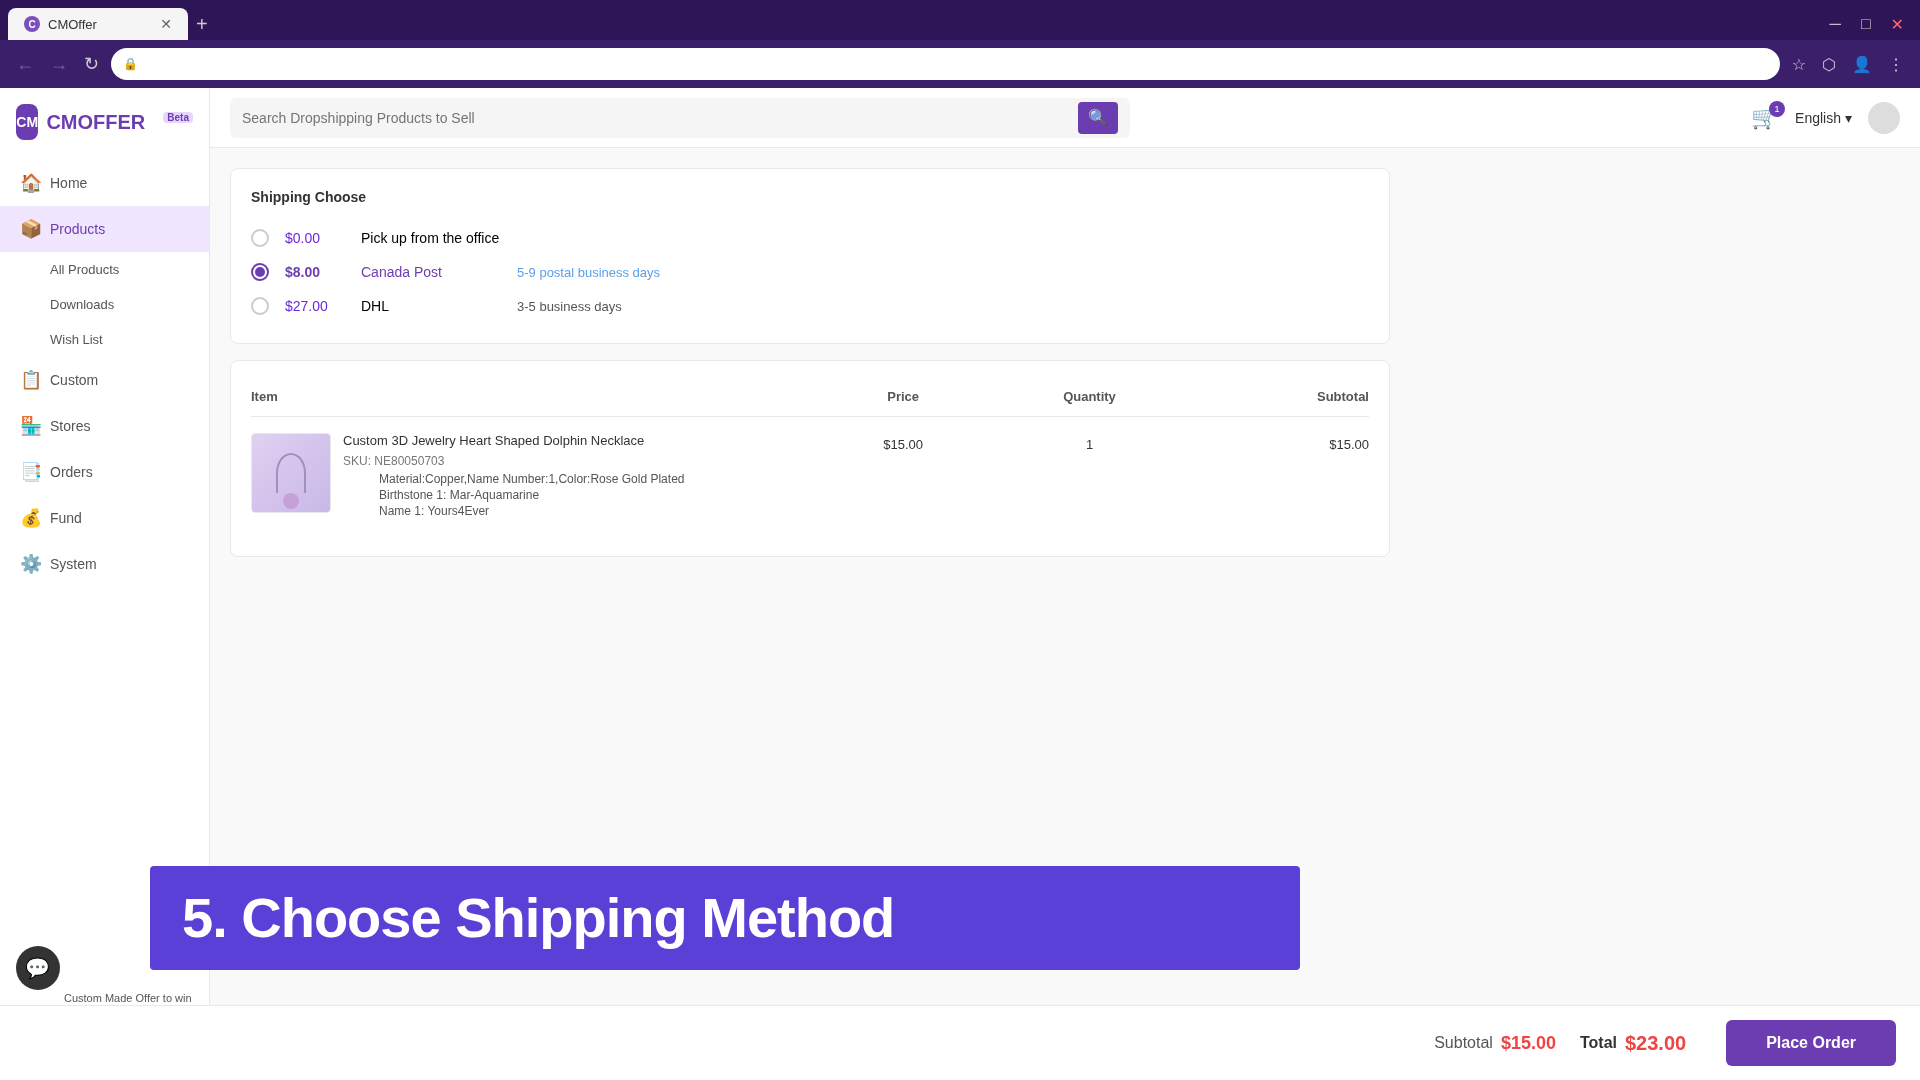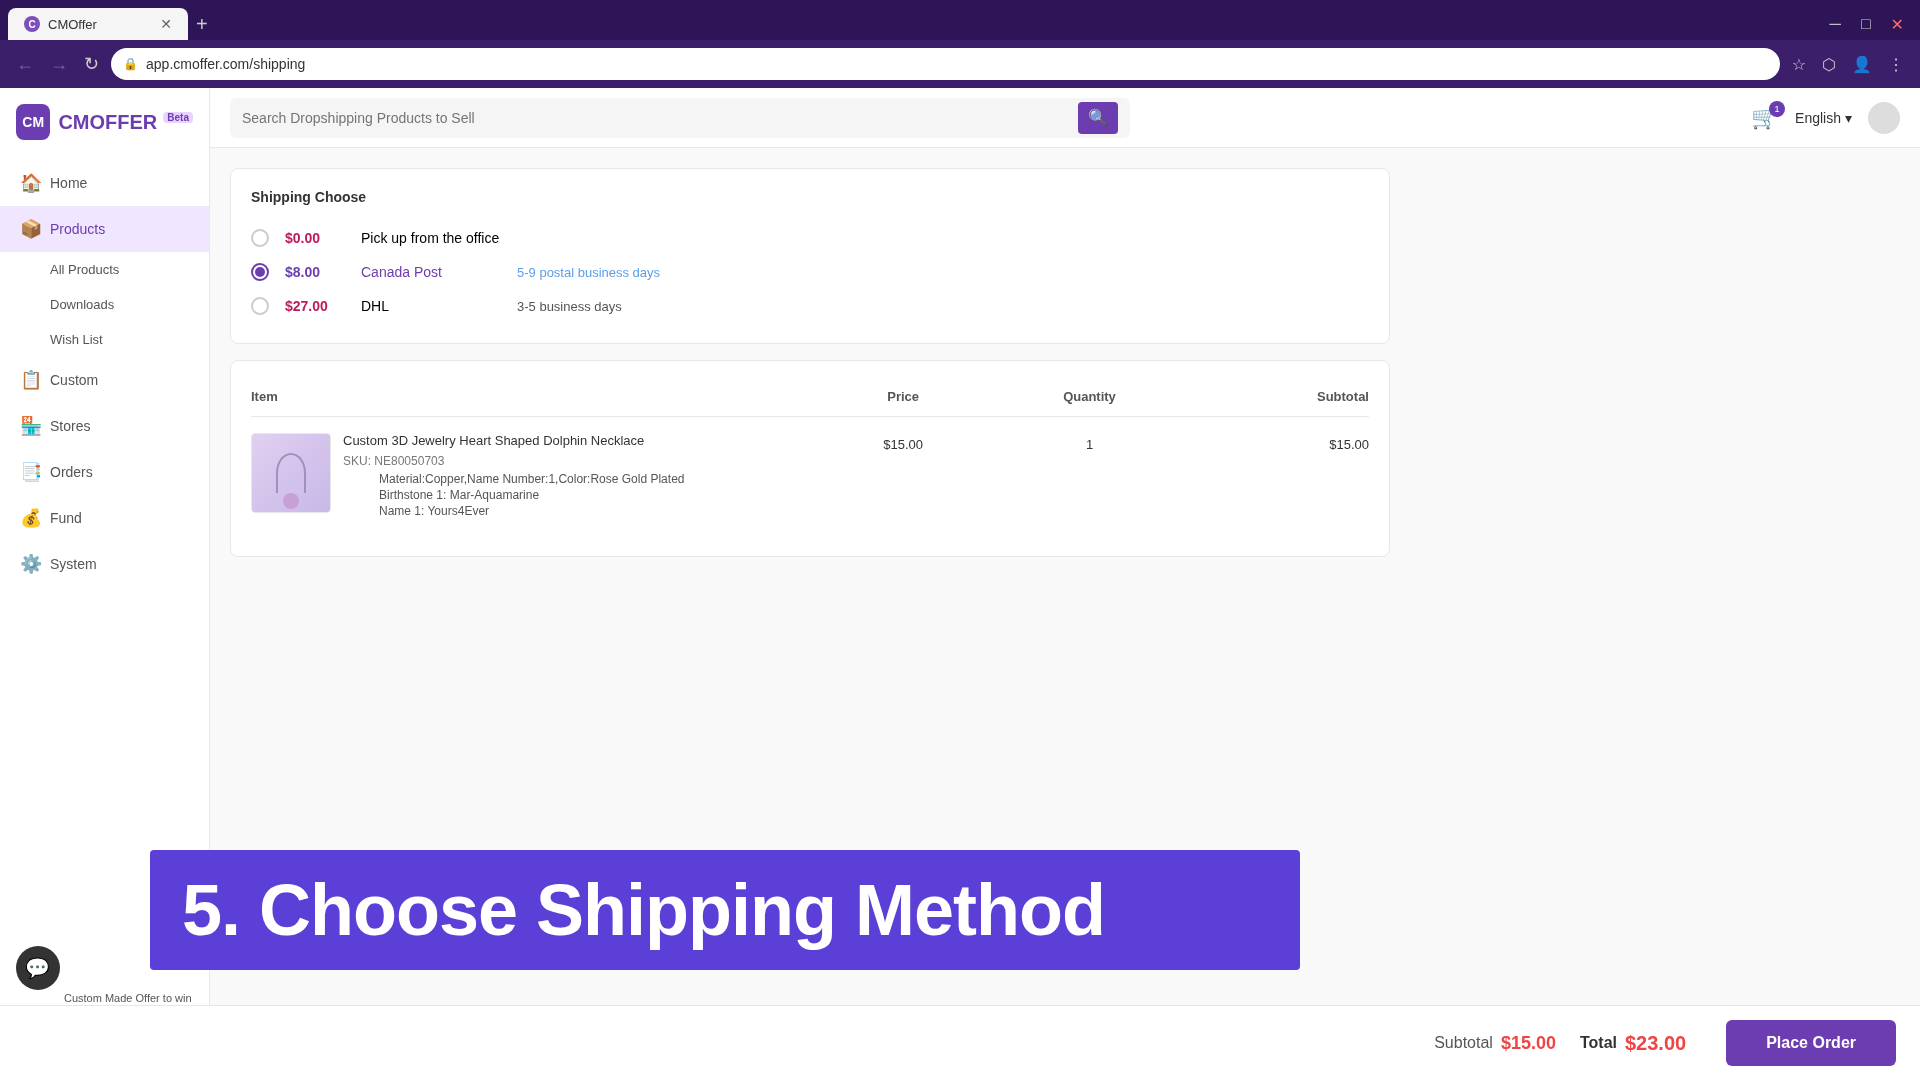--- a/index.html
+++ b/index.html
@@ -26,21 +26,21 @@
     .nav-action-btn { background: none; border: none; color: #ccc; font-size: 16px; cursor: pointer; padding: 4px; }
 
     
     .app-container { display: flex; width: 100%; height: calc(1080px - 88px); }
 
     
     .sidebar { width: 210px; background: white; border-right: 1px solid #e8e8e8; display: flex; flex-direction: column; padding: 16px 0; flex-shrink: 0; }
     .sidebar-logo { display: flex; align-items: center; gap: 8px; padding: 0 16px 20px; }
     .logo-icon { width: 36px; height: 36px; background: #6c3db0; border-radius: 8px; display: flex; align-items: center; justify-content: center; color: white; font-weight: bold; font-size: 14px; }
     .logo-text { font-size: 20px; font-weight: bold; color: #6c3db0; }
-    .logo-beta { font-size: 10px; background: #e8d5ff; color: #6c3db0; border-radius: 4px; padding: 0 4px; margin-left: 6px; vertical-align: super; }
+    .logo-beta { font-size: 10px; background: #e8d5ff; color: #6c3db0; border-radius: 4px; padding: 0 4px; margin-left: 18px; vertical-align: super; }
     .sidebar-nav { display: flex; flex-direction: column; }
     .nav-item { display: flex; align-items: center; gap: 10px; padding: 12px 20px; cursor: pointer; color: #555; font-size: 14px; font-weight: 500; }
     .nav-item.active { color: #6c3db0; background: #f0e6ff; }
     .nav-item-icon { font-size: 18px; width: 20px; text-align: center; }
     .sub-nav { display: flex; flex-direction: column; }
     .sub-nav-item { padding: 10px 20px 10px 50px; font-size: 13px; color: #555; cursor: pointer; font-weight: 500; }
 
     
     .app-header { display: flex; align-items: center; padding: 0 20px; height: 60px; background: white; border-bottom: 1px solid #e8e8e8; gap: 16px; }
     .search-bar { flex: 1; display: flex; align-items: center; background: #f5f5f5; border-radius: 6px; padding: 0 12px; height: 40px; gap: 8px; max-width: 900px; }
@@ -61,21 +61,21 @@
     .product-img-placeholder { width: 100%; height: 100%; background: linear-gradient(135deg, #f0f0f0 25%, #e8e8e8 50%, #f0f0f0 75%); display: flex; align-items: center; justify-content: center; }
     .replace-btn { position: absolute; bottom: 10px; right: 10px; background: #6c3db0; color: white; border: none; padding: 6px 14px; border-radius: 4px; font-size: 12px; font-weight: 600; cursor: pointer; letter-spacing: 1px; }
 
     
     .shipping-section { background: white; border-radius: 8px; padding: 20px; margin-bottom: 16px; border: 1px solid #e8e8e8; }
     .shipping-section-title { font-size: 14px; font-weight: 600; color: #333; margin-bottom: 16px; }
     .shipping-option { display: flex; align-items: center; gap: 16px; padding: 8px 0; }
     .radio-btn { width: 18px; height: 18px; border-radius: 50%; border: 2px solid #ccc; cursor: pointer; flex-shrink: 0; display: flex; align-items: center; justify-content: center; }
     .radio-btn.selected { border-color: #6c3db0; }
     .radio-inner { width: 10px; height: 10px; background: #6c3db0; border-radius: 50%; }
-    .shipping-price { font-size: 14px; color: #be185d; font-weight: 700; min-width: 60px; }
+    .shipping-price { font-size: 14px; color: #6d28d9; font-weight: 400; min-width: 60px; }
     .shipping-price.selected { color: #6c3db0; font-weight: 600; }
     .shipping-name { font-size: 14px; min-width: 140px; }
     .shipping-name.link { color: #6c3db0; cursor: pointer; }
     .shipping-days { font-size: 13px; color: #5c9ee8; }
 
     
     .order-table { background: white; border-radius: 8px; padding: 20px; border: 1px solid #e8e8e8; }
     .table-header { display: flex; align-items: center; padding: 8px 0 12px; border-bottom: 1px solid #e8e8e8; }
     .col-item { flex: 3; font-size: 13px; font-weight: 600; color: #555; }
     .col-price { flex: 1; font-size: 13px; font-weight: 600; color: #555; text-align: center; }
@@ -88,21 +88,21 @@
     .item-info { flex: 1; }
     .item-name { font-size: 13px; color: #333; font-weight: 500; margin-bottom: 6px; }
     .item-sku { font-size: 12px; color: #777; margin-bottom: 4px; }
     .item-attr { font-size: 12px; color: #555; margin-bottom: 2px; margin-left: 36px; }
     .item-price { flex: 1; font-size: 13px; color: #333; text-align: center; padding-top: 4px; }
     .item-qty { flex: 1; font-size: 13px; color: #333; text-align: center; padding-top: 4px; }
     .item-subtotal { flex: 1; font-size: 13px; color: #333; text-align: right; padding-top: 4px; font-weight: 500; }
 
     
     .banner-overlay { position: absolute; bottom: 110px; left: 150px; right: 0; background: #5b3fd6; padding: 24px 32px; border-radius: 4px; z-index: 10; width: 1150px; }
-    .banner-text { font-size: 72px; font-weight: 800; color: white; letter-spacing: -1px; line-height: 1; }
+    .banner-text { font-size: 56px; font-weight: 800; color: white; letter-spacing: -1px; line-height: 1; }
 
     
     .footer-bar { position: fixed; bottom: 0; left: 0; right: 0; background: white; border-top: 1px solid #e8e8e8; padding: 16px 24px; display: flex; align-items: center; justify-content: flex-end; gap: 24px; z-index: 20; height: 75px; }
     .footer-total { display: flex; align-items: center; gap: 8px; font-size: 16px; }
     .footer-label { color: #555; font-weight: 500; }
     .footer-amount { color: #e44; font-weight: 600; font-size: 18px; }
     .footer-total-label { color: #333; font-weight: 600; font-size: 16px; }
     .footer-total-amount { color: #e44; font-weight: 700; font-size: 20px; }
     .place-order-btn { background: #6c3db0; color: white; border: none; padding: 14px 40px; border-radius: 6px; font-size: 16px; font-weight: 600; cursor: pointer; margin-left: 16px; }
 
@@ -129,21 +129,20 @@
       <span class="tab-ctrl-btn">□</span>
       <span class="tab-ctrl-btn" style="color:#ff6b6b;">✕</span>
     </div>
   </div>
   <div class="nav-bar">
     <button class="nav-btn disabled">←</button>
     <button class="nav-btn disabled">→</button>
     <button class="nav-btn">↻</button>
     <div class="address-bar-container">
       <span class="lock-icon">🔒</span>
-      <span class="address-text">app.cmoffer.com/shipping</span>
     </div>
     <div class="nav-actions">
       <button class="nav-action-btn">☆</button>
       <button class="nav-action-btn">⬡</button>
       <button class="nav-action-btn">👤</button>
       <button class="nav-action-btn">⋮</button>
     </div>
   </div>
 </div>
 

